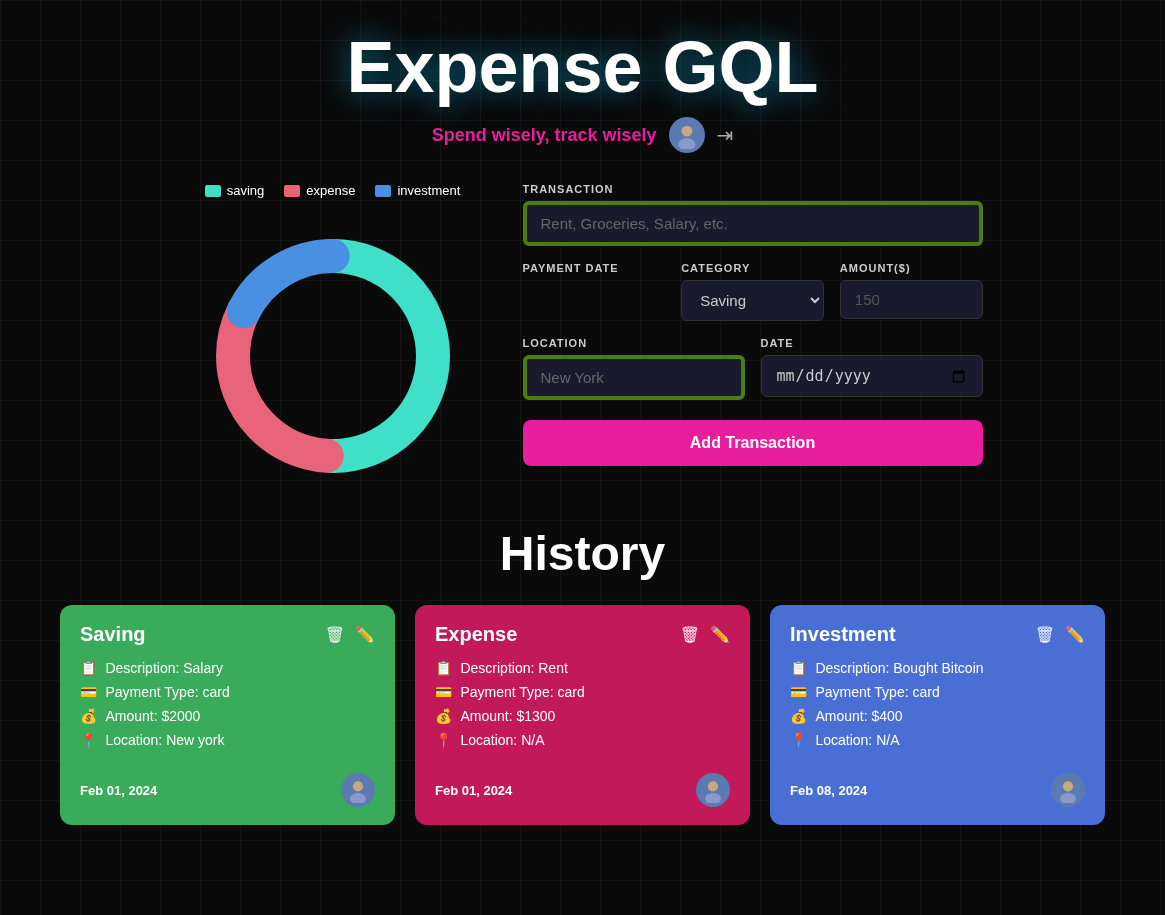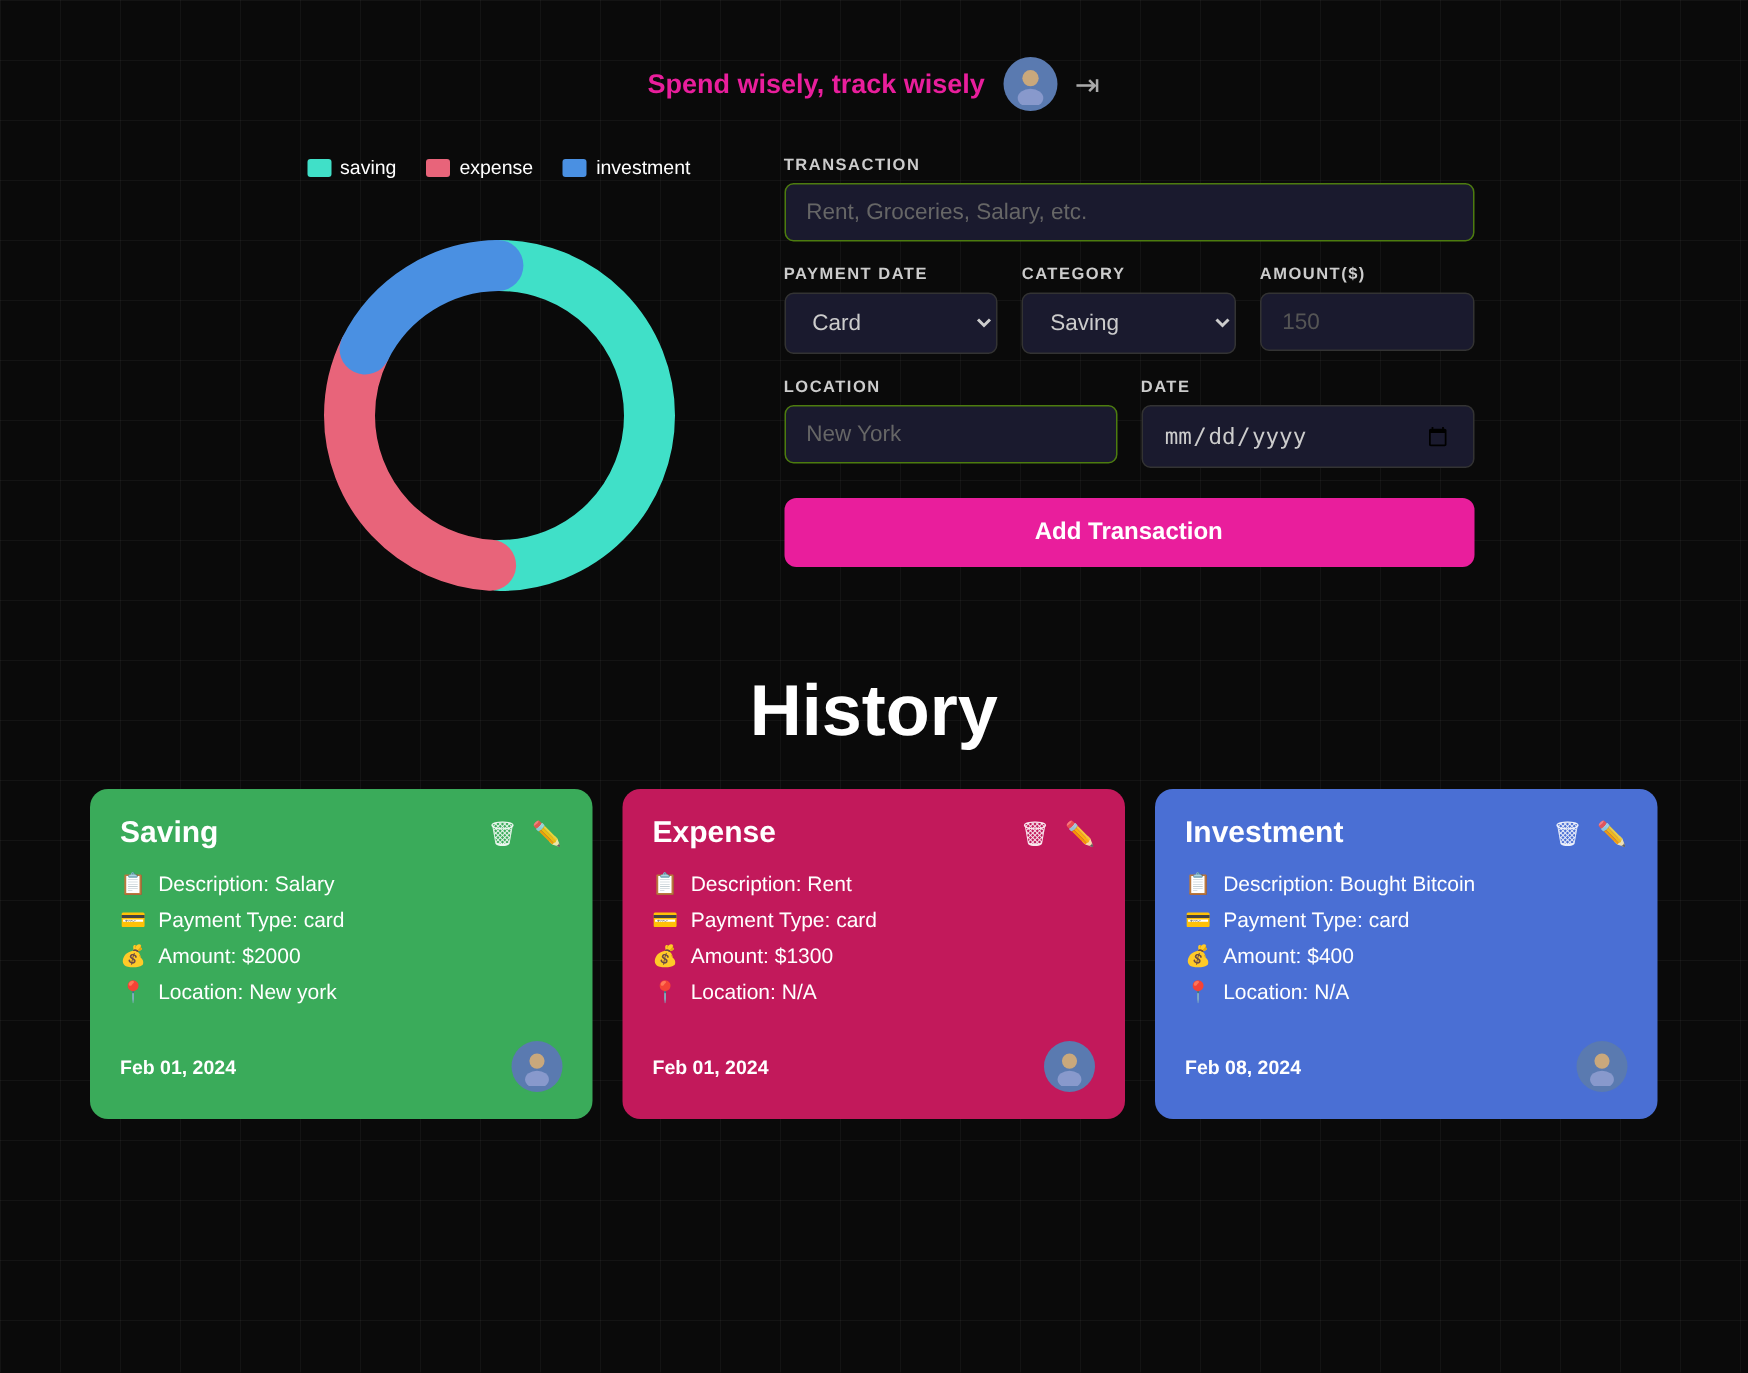--- a/index.html
+++ b/index.html
@@ -110,21 +110,21 @@
       color: #ccc;
       margin-bottom: 6px;
       display: block;
     }
     .form-group {
       margin-bottom: 16px;
     }
     .form-input {
       width: 100%;
       background: #1a1a2e;
-      border: 1px solid #4d7c0f;
+      border: 4px solid #4d7c0f;
       border-radius: 6px;
       color: #ccc;
       font-size: 15px;
       padding: 10px 14px;
       outline: none;
     }
     .form-input::placeholder { color: #666; }
 
     .form-row {
       display: flex;
@@ -257,20 +257,21 @@
       align-items: center;
       justify-content: center;
       overflow: hidden;
     }
     .card-avatar svg { width: 26px; height: 26px; }
   </style>
 </head>
 <body>
 
 <div class="header">
+  <h1 class="app-title">Expense GQL</h1>
   <div class="subtitle-row">
     <span class="subtitle">Spend wisely, track wisely</span>
     <div class="avatar-circle">
       <svg viewBox="0 0 36 36" fill="none">
         <circle cx="18" cy="13" r="7" fill="#c9a87c"></circle>
         <ellipse cx="18" cy="30" rx="11" ry="8" fill="#8899cc"></ellipse>
       </svg>
     </div>
     <span class="logout-icon">⇥</span>
   </div>
@@ -310,24 +311,20 @@
 
   <div class="form-section">
     <div class="form-group">
       <label class="form-label">TRANSACTION</label>
       <input class="form-input" type="text" placeholder="Rent, Groceries, Salary, etc." style="">
     </div>
 
     <div class="form-row">
       <div class="form-col">
         <label class="form-label">PAYMENT DATE</label>
-        <select class="form-select">
-          <option>Cash</option>
-          <option selected="">Card</option>
-        </select>
       </div>
       <div class="form-col">
         <label class="form-label">CATEGORY</label>
         <select class="form-select">
           <option selected="">Saving</option>
           <option>Expense</option>
           <option>Investment</option>
         </select>
       </div>
       <div class="form-col">

